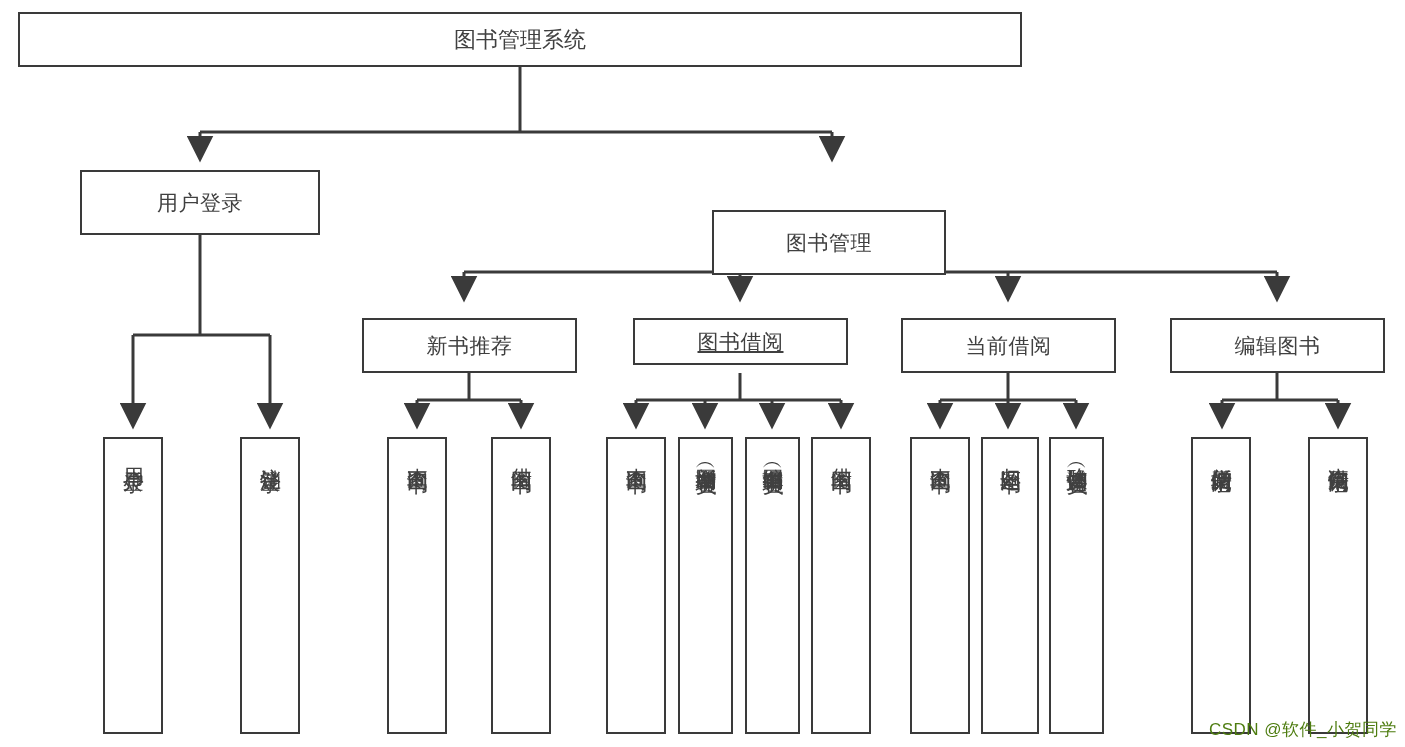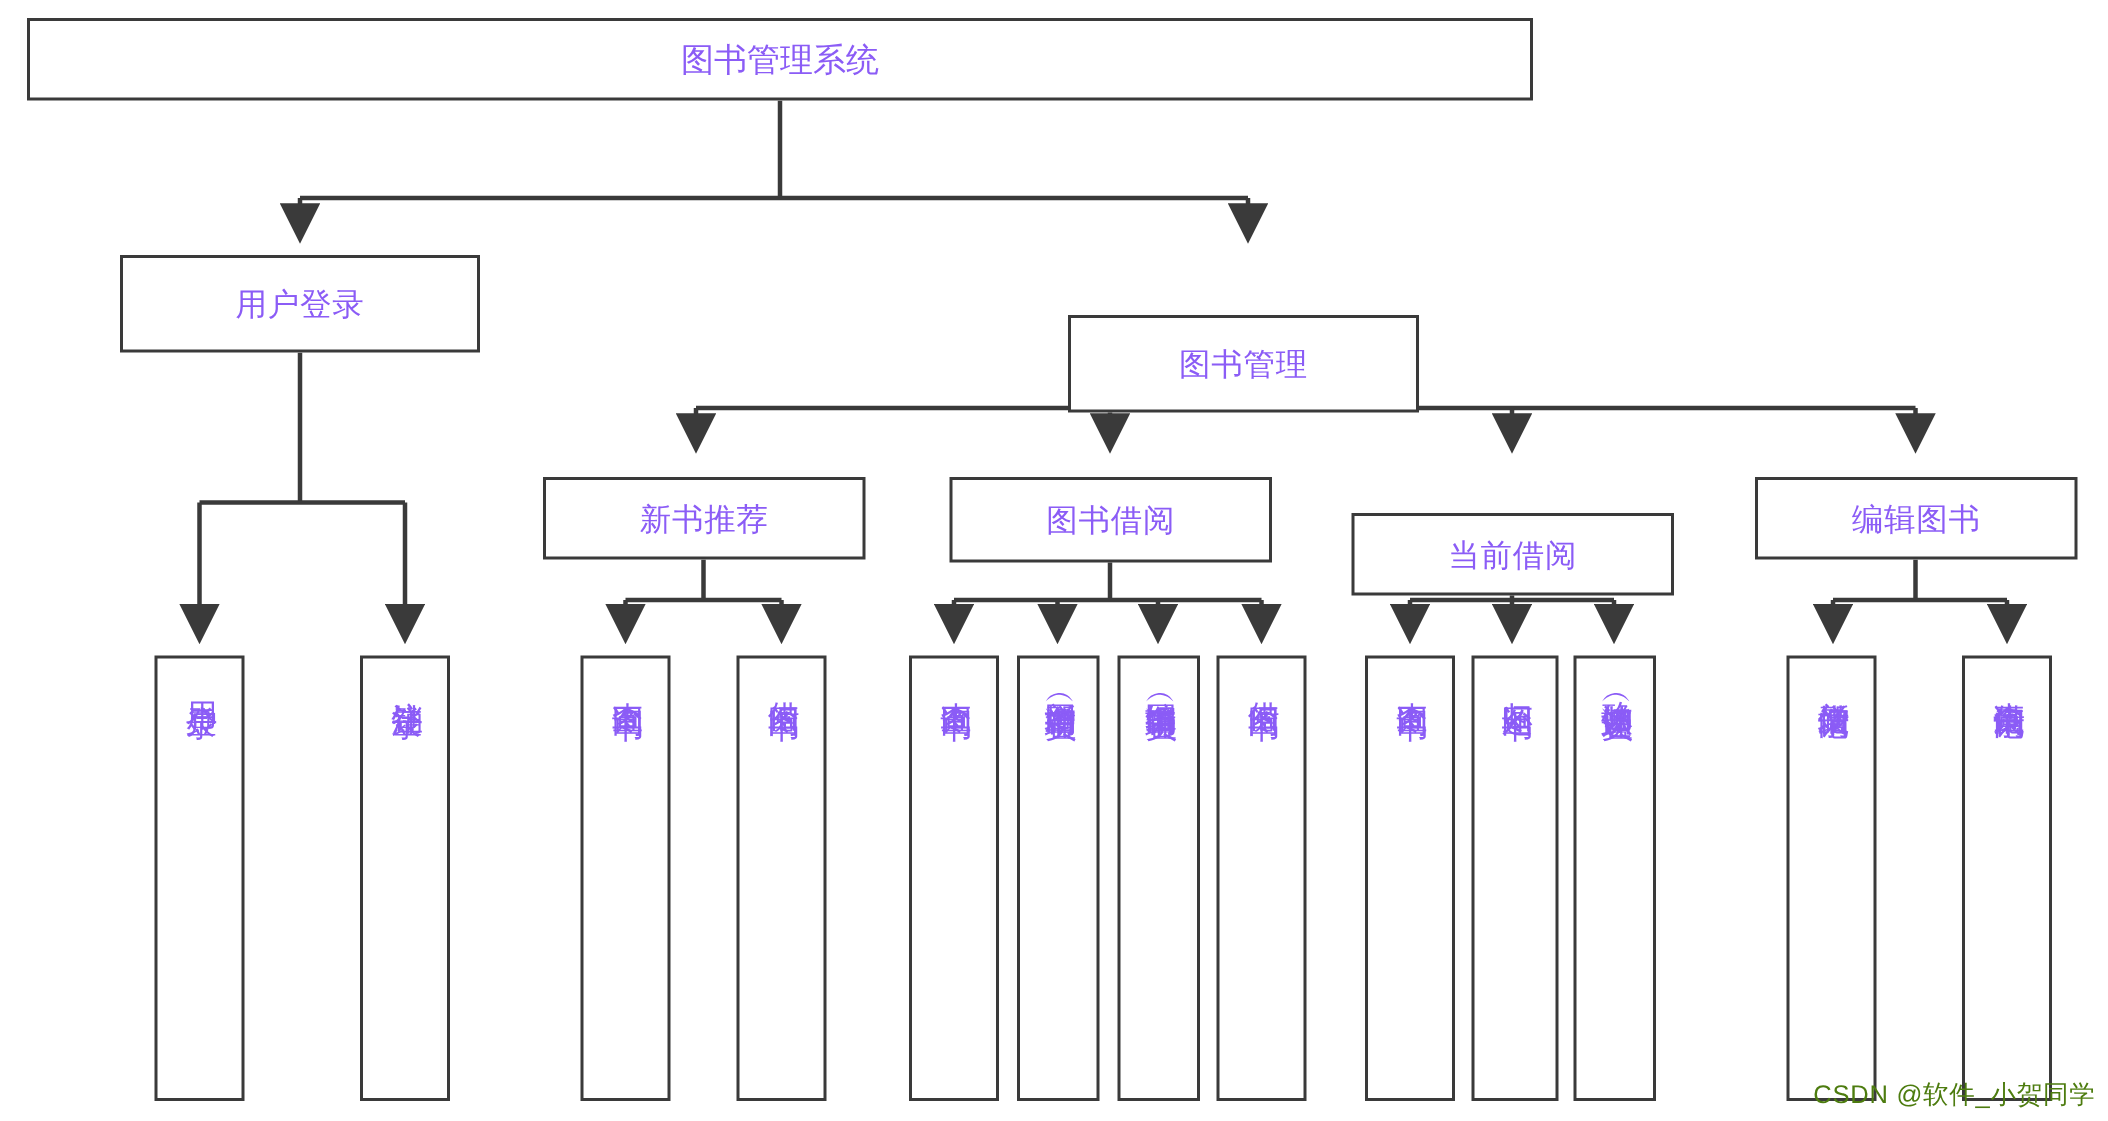--- a/index.html
+++ b/index.html
@@ -26,21 +26,21 @@
     pointer-events: none;
   }
   .node {
     position: absolute;
     box-sizing: border-box;
     border: 2px solid #3a3a3a;
     background: #ffffff;
     display: flex;
     align-items: center;
     justify-content: center;
-    color: #8b5cf6;
+    color: #404040;
   }
   .node.h {
     font-size: 21px;
     letter-spacing: 0.5px;
   }
   .node.root {
     font-size: 22px;
   }
   .node.v {
     font-size: 21px;
@@ -130,24 +130,24 @@
   <div class="node h" style="left:80px; top:170px; width:240px; height:65px;">
     <span>用户登录</span>
   </div>
   <div class="node h" style="left:712px; top:170px; width:234px; height:65px;margin-top:40px;">
     <span>图书管理</span>
   </div>
 
   <div class="node h" style="left:362px; top:318px; width:215px; height:55px;">
     <span>新书推荐</span>
   </div>
-  <div class="node h" style="left:633px; top:318px; width:215px; height:57px;">
+  <div class="node h" style="left:633px; top:318px; width:215px; height:47px;text-decoration:underline;">
     <span>图书借阅</span>
   </div>
-  <div class="node h" style="left:901px; top:318px; width:215px; height:55px;margin-top:24px;">
+  <div class="node h" style="left:901px; top:318px; width:215px; height:55px;">
     <span>当前借阅</span>
   </div>
   <div class="node h" style="left:1170px; top:318px; width:215px; height:55px;">
     <span>编辑图书</span>
   </div>
 
   <div class="node v" style="left:103px; top:437px; width:60px; height:297px;">
     <span class="vtext">用户登录</span>
   </div>
   <div class="node v" style="left:240px; top:437px; width:60px; height:297px;">

